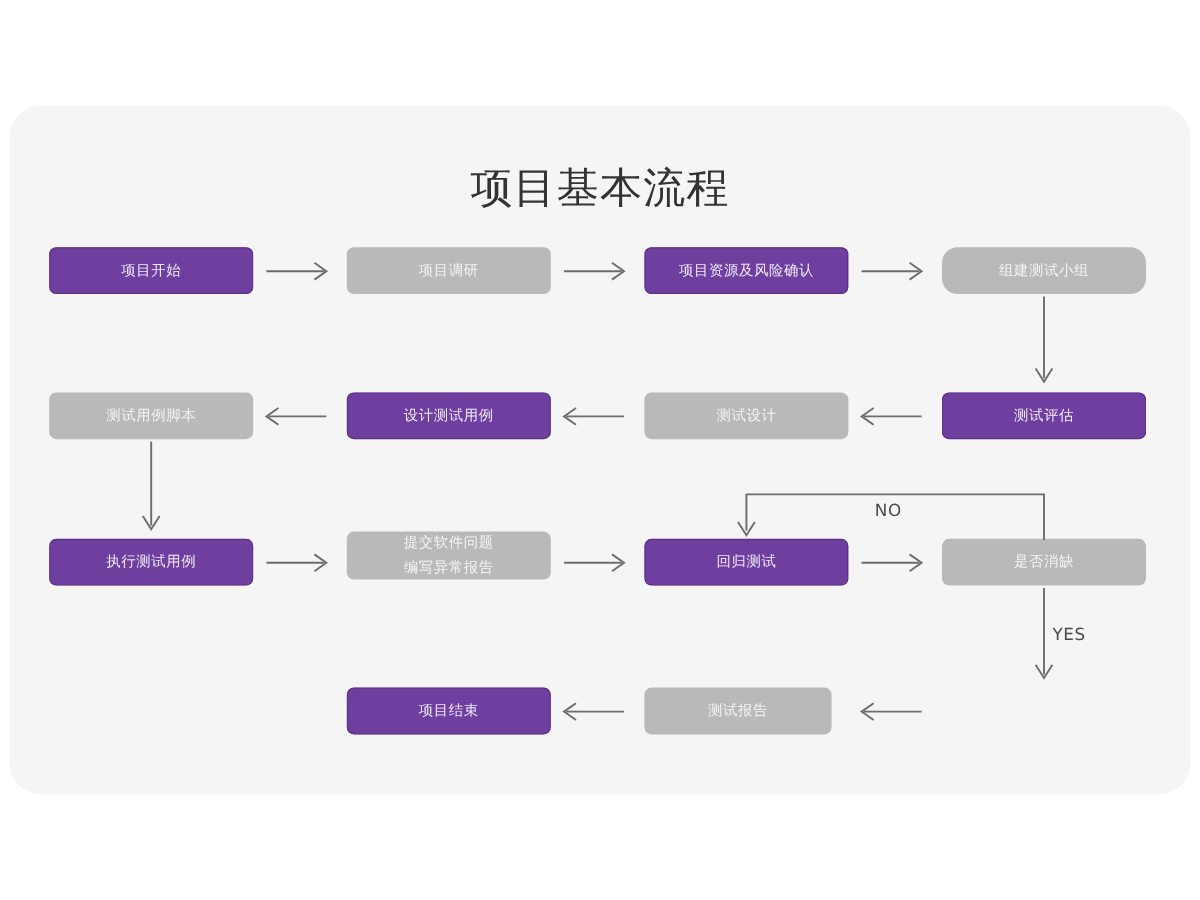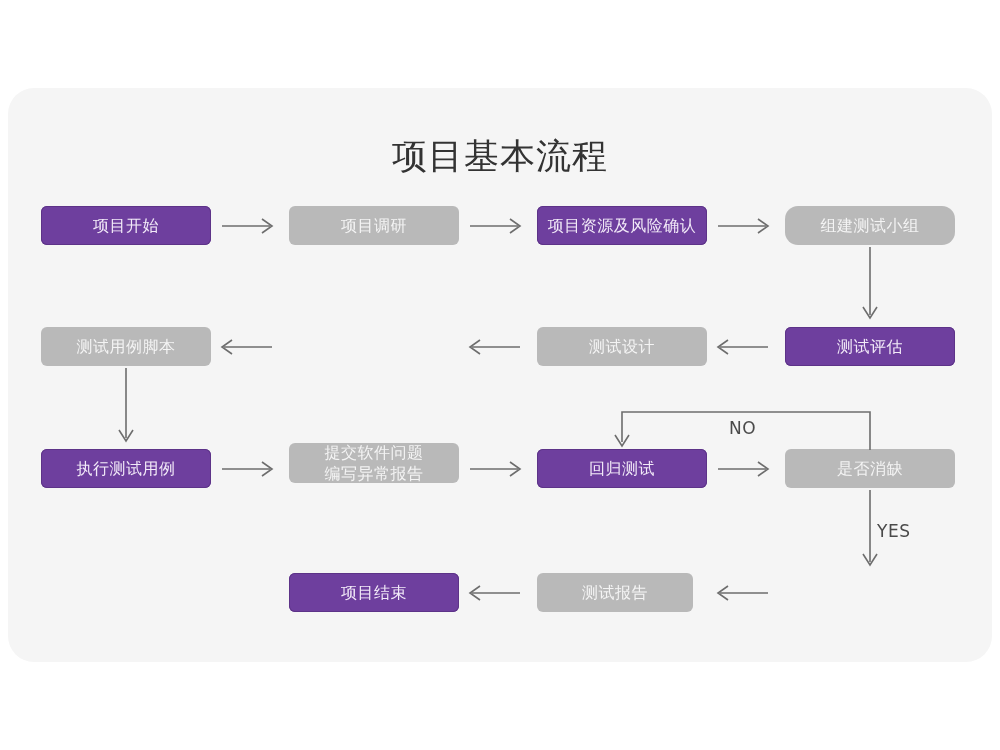--- a/index.html
+++ b/index.html
@@ -42,21 +42,21 @@
   }
 
   .node {
     position: absolute;
     box-sizing: border-box;
     border-radius: 6px;
     display: flex;
     align-items: center;
     justify-content: center;
     text-align: center;
-    font-size: 16px;
+    font-size: 12px;
     line-height: 21px;
     letter-spacing: 0.5px;
     white-space: pre-line;
     user-select: none;
   }
 
   .node.purple {
     background: #6e3f9e;
     color: #f2eaf8;
     box-shadow: inset 0 0 0 1px #5d3388;
@@ -64,21 +64,21 @@
 
   .node.gray {
     background: #b9b9b9;
     color: #f4f4f4;
   }
   
   .headsvg { position: absolute; overflow: visible; }
 
   .edge-label {
     position: absolute;
-    font-size: 17px;
+    font-size: 14px;
     color: #4a4a4a;
     letter-spacing: 0.5px;
     font-family: "DejaVu Sans", "Liberation Sans", sans-serif;
   }
 </style>
 </head>
 <body>
 
 <div id="canvas">
 
@@ -114,20 +114,21 @@
     <path d="M3 60 L10 71 L17 60" stroke="#6d6d6d" stroke-width="1.6" fill="none"></path>
   </svg>
 
   <div class="node gray" style="left:41px; top:327px; width:170px; height:39px;">测试用例脚本</div>
 
   <svg class="headsvg" style="left:222px; top:337px;" width="56" height="20" viewBox="0 0 56 20">
     <path d="M50 10 H2" stroke="#6d6d6d" stroke-width="1.6" fill="none"></path>
     <path d="M10 3 L0 10 L10 17" stroke="#6d6d6d" stroke-width="1.6" fill="none"></path>
   </svg>
 
+  <div class="node purple" style="left:289px; top:327px; width:170px; height:39px;">设计测试用例</div>
 
   <svg class="headsvg" style="left:470px; top:337px;" width="56" height="20" viewBox="0 0 56 20">
     <path d="M50 10 H2" stroke="#6d6d6d" stroke-width="1.6" fill="none"></path>
     <path d="M10 3 L0 10 L10 17" stroke="#6d6d6d" stroke-width="1.6" fill="none"></path>
   </svg>
 
   <div class="node gray" style="left:537px; top:327px; width:170px; height:39px;">测试设计</div>
 
   <svg class="headsvg" style="left:718px; top:337px;" width="56" height="20" viewBox="0 0 56 20">
     <path d="M50 10 H2" stroke="#6d6d6d" stroke-width="1.6" fill="none"></path>

